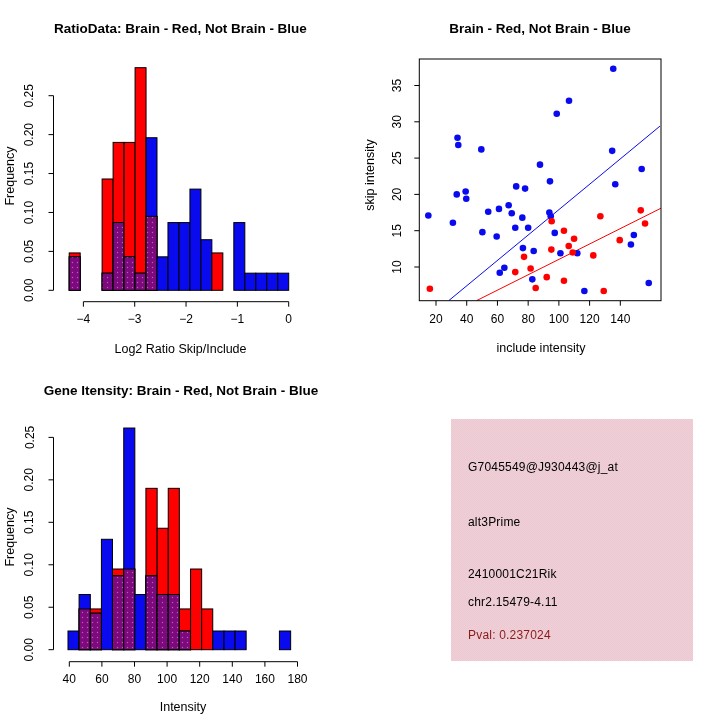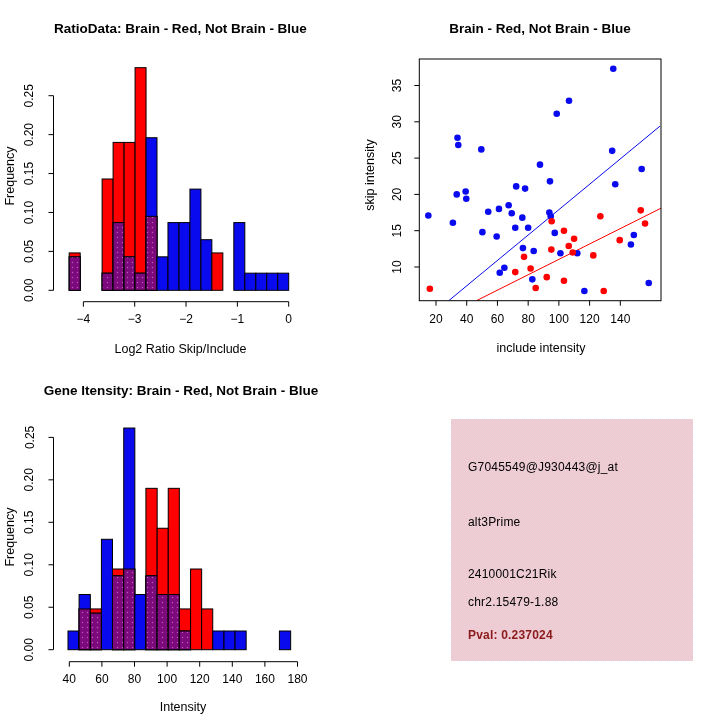--- a/index.html
+++ b/index.html
@@ -6,21 +6,21 @@
   #canvas{position:relative;width:720px;height:720px;background:#ffffff;overflow:hidden;
           font-family:"Liberation Sans","DejaVu Sans",sans-serif;}
   #plots{position:absolute;left:0;top:0;}
   #info-box{position:absolute;left:419px;top:419px;width:242px;height:242px;
     background-color:#f1c6ce;
     background-image:
       linear-gradient(45deg, rgba(225,225,232,.45) 25%, transparent 25%, transparent 75%, rgba(225,225,232,.45) 75%),
       linear-gradient(45deg, rgba(225,225,232,.45) 25%, transparent 25%, transparent 75%, rgba(225,225,232,.45) 75%);
     background-size:2px 2px;background-position:0 0,1px 1px;margin-left:32px;}
   .info-line{position:absolute;left:17px;font-size:12px;color:#000;white-space:nowrap;letter-spacing:0.2px;}
-  .pval{color:#8b1a1a;font-weight:bold;}
+  .pval{color:#8b1a1a;}
   text{font-family:"Liberation Sans","DejaVu Sans",sans-serif;}
 </style>
 </head>
 <body>
 
 <div id="canvas">
   <svg id="plots" width="720" height="720">
     <defs>
       <pattern id="purpleDots" width="5" height="5" patternUnits="userSpaceOnUse">
         <rect width="5" height="5" id="purple-base" fill="#7D0A7D"></rect>
@@ -246,16 +246,16 @@
         <text x="181" y="395" font-size="13.5" fill="#000" text-anchor="middle" font-weight="bold">Gene Itensity: Brain - Red, Not Brain - Blue</text>
         <text x="183" y="711" font-size="12.5" fill="#000" text-anchor="middle">Intensity</text>
         <text x="14" y="537" font-size="12.5" fill="#000" text-anchor="middle" transform="rotate(-90 14 537)">Frequency</text>
       </g>
   </svg>
 
   <div id="info-box">
     <div class="info-line" style="top:41px">G7045549@J930443@j_at</div>
     <div class="info-line" style="top:96px">alt3Prime</div>
     <div class="info-line" style="top:148px">2410001C21Rik</div>
-    <div class="info-line" style="top:176px">chr2.15479-1.88</div>
+    <div class="info-line" style="top:176px">chr2.15479-4.11</div>
     <div class="info-line pval" style="top:209px">Pval: 0.237024</div>
   </div>
 </div>
 
 </body></html>

